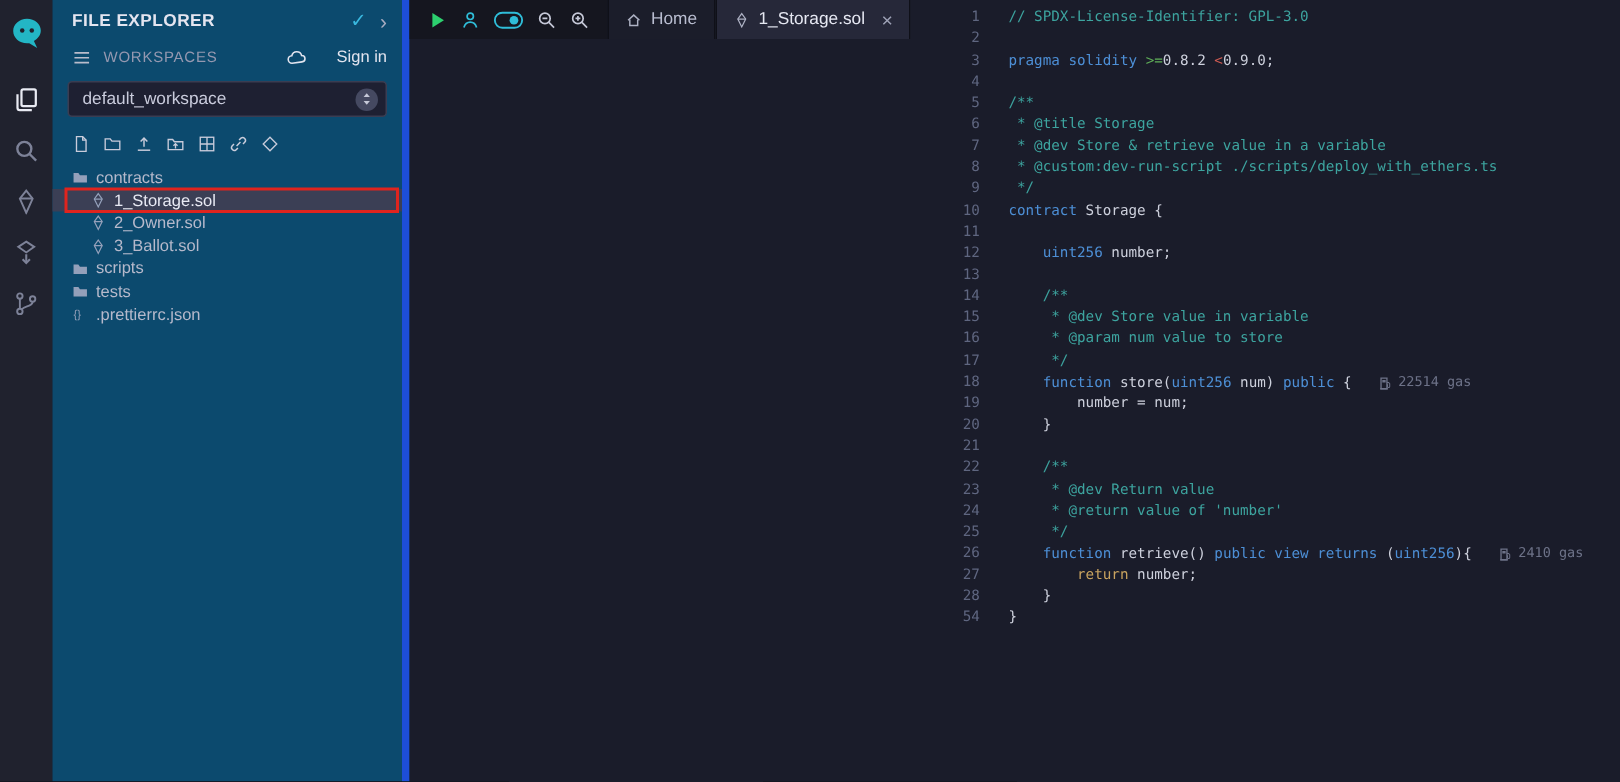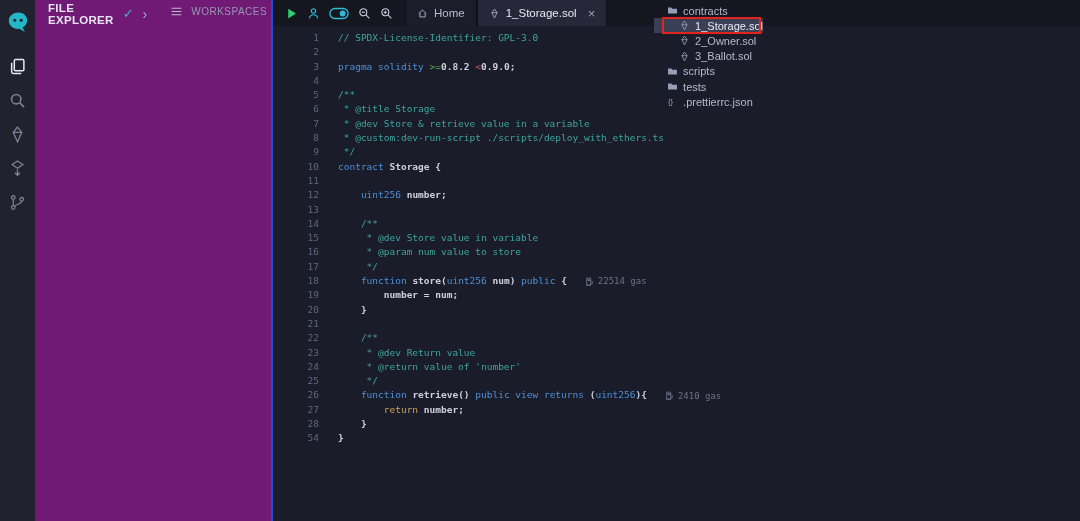--- a/index.html
+++ b/index.html
@@ -9,21 +9,21 @@
 
   
   .activity-bar{width:35px;flex:none;background:#20222e;display:flex;flex-direction:column;align-items:center;padding-top:5px;}
   .ab-icon{width:35px;height:34px;display:flex;align-items:center;justify-content:center;color:#7d8298;cursor:pointer;}
   .ab-icon svg{width:17px;height:17px;display:block;}
   .ab-icon.logo{margin-bottom:10px;}
   .ab-icon.logo svg{width:24px;height:24px;}
   .ab-icon.active{color:#e9ebf3;}
 
   
-  .side-panel{width:238px;flex:none;background:#701a75;display:flex;flex-direction:row;color:#b6b9cb;border-right:2px solid #1d4ed8;}
+  .side-panel{width:238px;flex:none;background:#0c4a6e;display:flex;flex-direction:column;color:#b6b9cb;border-right:5px solid #1d4ed8;}
   .panel-header{height:27px;display:flex;align-items:center;gap:9px;padding:0 10px 0 13px;}
   .panel-title{flex:1;font-size:11.5px;font-weight:700;letter-spacing:.3px;color:#e4e5f0;}
   .hdr-check{color:#3ab9e0;font-size:13px;line-height:1;cursor:pointer;}
   .hdr-chev{color:#a9adc2;font-size:14px;line-height:1;cursor:pointer;}
   .workspaces-row{height:22px;display:flex;align-items:center;gap:8px;padding:0 10px 0 13px;}
   .menu-icon{display:flex;color:#b9bccb;cursor:pointer;}
   .menu-icon svg{width:13px;height:13px;}
   .ws-label{flex:1;font-size:10px;letter-spacing:.5px;color:#9598b0;}
   .signin{display:flex;align-items:center;gap:20px;font-size:11px;color:#e2e4ef;cursor:pointer;}
   .signin svg{width:13px;height:13px;display:block;}
@@ -37,21 +37,21 @@
   .file-tree{margin-top:3px;font-size:11px;}
   .tree-row{height:15.2px;display:flex;align-items:center;gap:5px;padding-left:13px;cursor:pointer;position:relative;color:#b6b9cb;}
   .tree-row.indent1{padding-left:25px;}
   .tree-row.selected{background:#3b3f55;color:#e8eaf4;}
   .tree-row.selected::after{content:"";position:absolute;left:8px;right:2px;top:-1px;bottom:-1px;border:2px solid #e0241e;pointer-events:none;}
   .tree-icon{display:flex;color:#94a0ba;flex:none;}
   .tree-icon svg{width:11px;height:11px;display:block;}
   .tree-label{white-space:nowrap;}
 
   
-  .editor-col{flex:1;min-width:0;display:flex;flex-direction:column;background:#1a1c2a;}
+  .editor-col{flex:1;min-width:0;display:flex;flex-direction:row;background:#1a1c2a;}
   .tabbar{height:26px;flex:none;background:#15161f;display:flex;align-items:stretch;}
   .ed-toolbar{display:flex;align-items:center;gap:9px;padding:0 12px 0 12px;}
   .ed-tool{display:flex;align-items:center;color:#c6c9d8;cursor:pointer;}
   .ed-tool svg{width:13px;height:13px;display:block;}
   .ed-tool[data-name="run-script-icon"]{color:#2dd06f;}
   .ed-tool[data-name="ai-assistant-icon"]{color:#2fbdd8;}
   .ed-tool[data-name="copilot-toggle-icon"]{color:#2fbdd8;}
   .ed-tool[data-name="copilot-toggle-icon"] svg{width:20px;height:13px;}
   .tabs{display:flex;align-items:stretch;}
   .tab{display:flex;align-items:center;gap:6px;padding:0 11px;font-size:11.5px;color:#b9bdd0;background:#1b1d2a;border-right:1px solid #0f1018;border-left:1px solid #0f1018;cursor:pointer;}
@@ -59,21 +59,21 @@
   .tab-icon{display:flex;color:#aeb2c4;}
   .tab-icon svg{width:11px;height:11px;display:block;}
   .tab-close{margin-left:5px;font-size:13px;color:#9ea2b6;line-height:1;cursor:pointer;}
   .editor-body{flex:1;display:flex;padding-top:5px;overflow:hidden;background:#1a1c2a;font-family:"DejaVu Sans Mono",monospace;font-size:9.5px;line-height:14.3px;}
   .gutter{width:46px;flex:none;text-align:right;color:#5f6680;}
   .ln{height:14.3px;}
   .code{flex:1;padding-left:19px;white-space:pre;color:#cdd0dc;cursor:text;}
   .code-line{height:14.3px;}
   .tok-comment{color:#3da49f;}
   .tok-kw{color:#4d8fd6;}
-  .tok-plain{color:#cdd0dc;font-weight:bold;}
+  .tok-plain{color:#cdd0dc;}
   .tok-green{color:#5fae58;}
   .tok-red{color:#ce5a52;}
   .tok-ret{color:#c9a35f;}
   .gas{display:inline-flex;align-items:center;gap:4px;margin-left:18px;font-size:9px;color:#6d7288;vertical-align:middle;}
   .gas svg{width:9px;height:9px;display:block;}
 </style>
 </head>
 <body>
 
 <div class="app" data-name="remix-ide-window">

